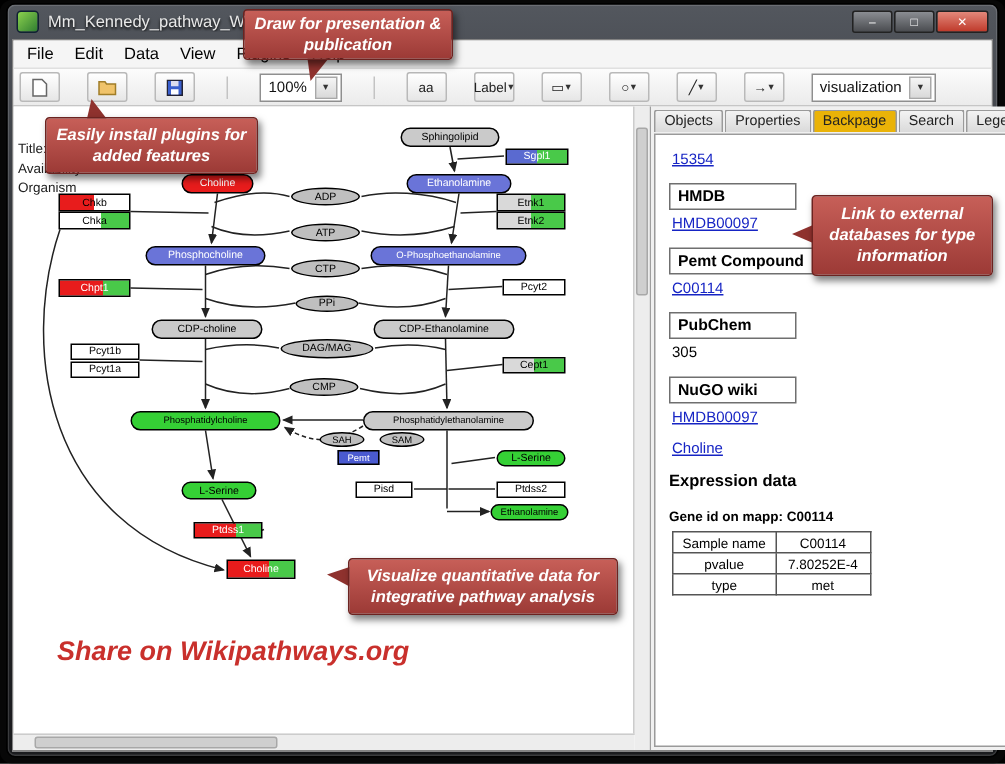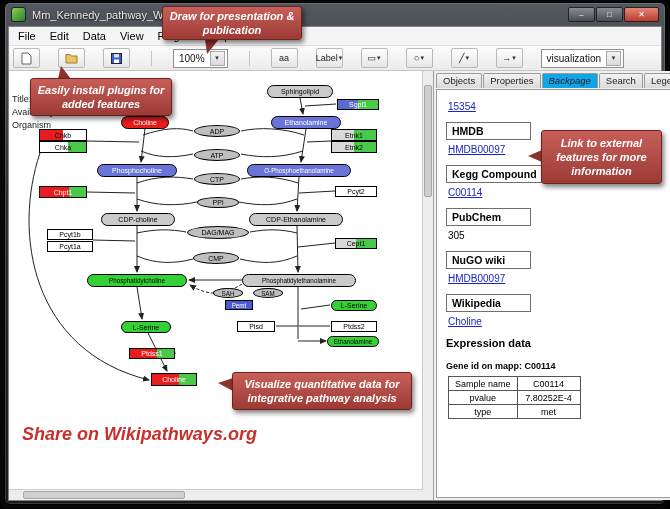--- a/index.html
+++ b/index.html
@@ -42,21 +42,21 @@
   .bluebox{background:#4a5ad0;color:#fff;}
   .node.selected{overflow:visible;}
   .vscroll{position:absolute;top:0;right:0;width:10px;bottom:10px;background:#ededed;border-left:1px solid #ccc;}
   .hscroll{position:absolute;left:0;right:10px;bottom:0;height:10px;background:#ededed;border-top:1px solid #ccc;}
   .thumb-v{position:absolute;left:1px;right:1px;top:14px;height:110px;background:#cfcfcf;border:1px solid #a8a8a8;border-radius:2px;}
   .thumb-h{position:absolute;top:1px;bottom:1px;left:14px;width:160px;background:#cfcfcf;border:1px solid #a8a8a8;border-radius:2px;}
   .corner{position:absolute;right:0;bottom:0;width:10px;height:10px;background:#ededed;}
   .rightpanel{flex:1;position:relative;background:#f0f0f0;}
   .tabs{display:flex;gap:1px;padding:2px 0 0 2px;height:17px;box-sizing:border-box;}
   .tab{font-size:9.5px;padding:1px 6px;border:1px solid #9a9a9a;border-bottom:none;border-radius:2px 2px 0 0;background:linear-gradient(#f3f3f3,#dadada);color:#222;}
-  .tab.active{background:#0ea5e9;position:relative;z-index:2;font-style:italic;}
+  .tab.active{background:#eab308;position:relative;z-index:2;}
   .panel-body{position:absolute;left:2px;right:2px;top:18px;bottom:2px;background:#fff;border:1px solid #9a9a9a;padding:7px 9px;overflow:hidden;font-size:10px;}
   .bp-header{display:inline-block;border:1px solid #6f6f6f;padding:2px 8px 2px 5px;font-weight:bold;font-size:10.5px;min-width:70px;background:#fff;color:#000;}
   .bp-link{display:block;color:#1624c4;text-decoration:underline;font-size:10px;margin:4px 0 10px 2px;cursor:pointer;}
   .bp-value{display:block;color:#000;font-size:10px;margin:4px 0 10px 2px;}
   .exp-title{font-weight:bold;font-size:11px;margin:2px 0 12px;color:#000;}
   .gene-line{font-weight:bold;font-size:9px;margin-bottom:5px;color:#000;}
   table.exp{border-collapse:collapse;margin-left:2px;padding-left:48px;}
   table.exp td{border:1px solid #555;font-size:9px;padding:1.5px 6px;text-align:center;min-width:50px;color:#000;}
   .statusbar{height:15px;display:flex;align-items:center;font-size:9px;color:#111;background:#f0f0f0;border-top:1px solid #cdcdcd;padding-left:3px;white-space:nowrap;overflow:hidden;flex:none;}
   .callout{position:absolute;z-index:30;background:linear-gradient(180deg,#c75f58,#9c3a36);border:1px solid #6c2320;border-radius:3px;color:#fff;font-weight:bold;font-style:italic;font-size:11px;text-align:center;display:flex;align-items:center;justify-content:center;padding:3px 4px;box-shadow:2px 3px 5px rgba(0,0,0,.5);line-height:1.3;box-sizing:border-box;}
@@ -258,33 +258,32 @@
 
           <div class="panel-body">
             <div>
               <a class="bp-link">15354</a>
             </div>
             <div>
               <div class="bp-header">HMDB</div>
               <a class="bp-link">HMDB00097</a>
             </div>
             <div>
-              <div class="bp-header">Kegg Compound</div>
+              <div class="bp-header">Pemt Compound</div>
               <a class="bp-link">C00114</a>
             </div>
             <div>
               <div class="bp-header">PubChem</div>
               <span class="bp-value">305</span>
             </div>
             <div>
               <div class="bp-header">NuGO wiki</div>
               <a class="bp-link">HMDB00097</a>
             </div>
             <div>
-              <div class="bp-header">Wikipedia</div>
               <a class="bp-link">Choline</a>
             </div>
 
             <div class="exp-title">Expression data</div>
             <div class="gene-line">Gene id on mapp: C00114</div>
 
             <table class="exp">
               <tbody>
                 <tr>
                   <td>Sample name</td>
@@ -308,20 +307,20 @@
 
     </div>
   </div>
 
   <div class="callout" style="left:162px;top:6px;width:140px;height:34px;">Draw for presentation &amp; publication</div>
   <div class="tri" style="left:205px;top:39px;border-top:15px solid #8f322e;border-left:2px solid transparent;border-right:12px solid transparent;"></div>
 
   <div class="callout" style="left:30px;top:78px;width:142px;height:38px;">Easily install plugins for added features</div>
   <div class="tri" style="left:58px;top:66px;border-bottom:13px solid #8f322e;border-left:3px solid transparent;border-right:10px solid transparent;"></div>
 
-  <div class="callout" style="left:541px;top:130px;width:121px;height:54px;">Link to external features for more information</div>
+  <div class="callout" style="left:541px;top:130px;width:121px;height:54px;">Link to external databases for type information</div>
   <div class="tri" style="left:528px;top:150px;border-right:14px solid #8f322e;border-top:6px solid transparent;border-bottom:6px solid transparent;"></div>
 
   <div class="callout" style="left:232px;top:372px;width:180px;height:38px;">Visualize quantitative data for integrative pathway analysis</div>
   <div class="tri" style="left:218px;top:378px;border-right:15px solid #8f322e;border-top:5px solid transparent;border-bottom:8px solid transparent;"></div>
 
-  <div class="share" style="left:22px;top:424px;">Share on Wikipathways.org</div>
+  <div class="share" style="left:38px;top:424px;">Share on Wikipathways.org</div>
 </div>
 
 </body></html>

